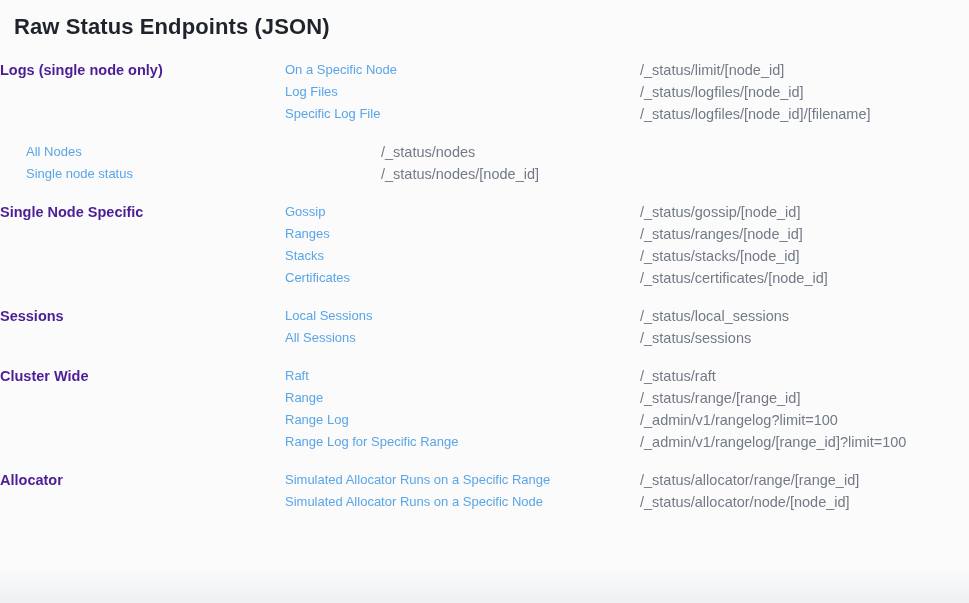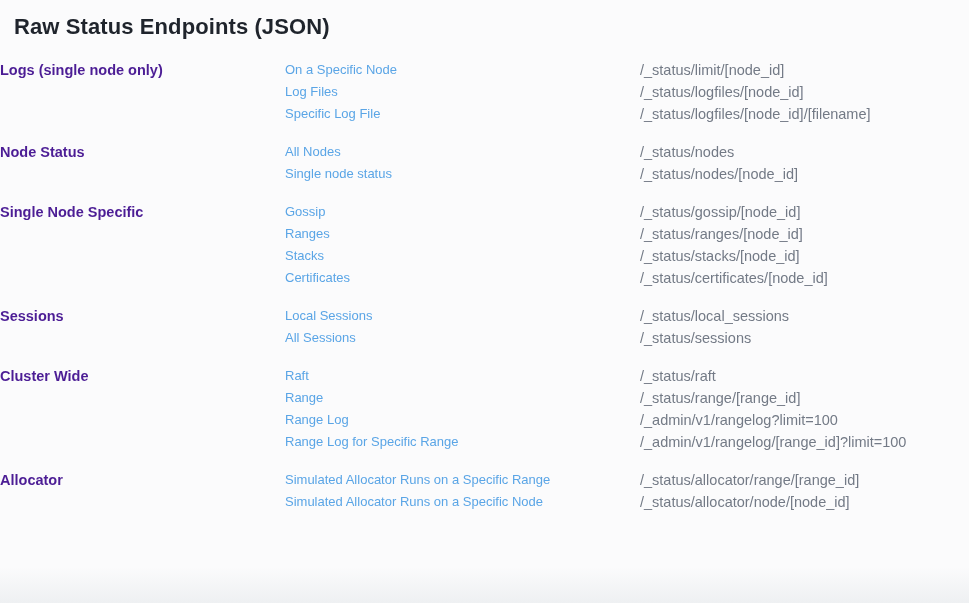--- a/index.html
+++ b/index.html
@@ -90,21 +90,20 @@
 
   <div class="endpoint-row">
     <a class="endpoint-link" href="#">Specific Log File</a>
     <span class="endpoint-path">/_status/logfiles/[node_id]/[filename]</span>
   </div>
 </div>
   </div>
 
 
   <div class="section">
-    <div class="label-cell">Node Status</div>
     <div class="rows-cell">
   <div class="endpoint-row">
     <a class="endpoint-link" href="#">All Nodes</a>
     <span class="endpoint-path">/_status/nodes</span>
   </div>
 
   <div class="endpoint-row">
     <a class="endpoint-link" href="#">Single node status</a>
     <span class="endpoint-path">/_status/nodes/[node_id]</span>
   </div>

